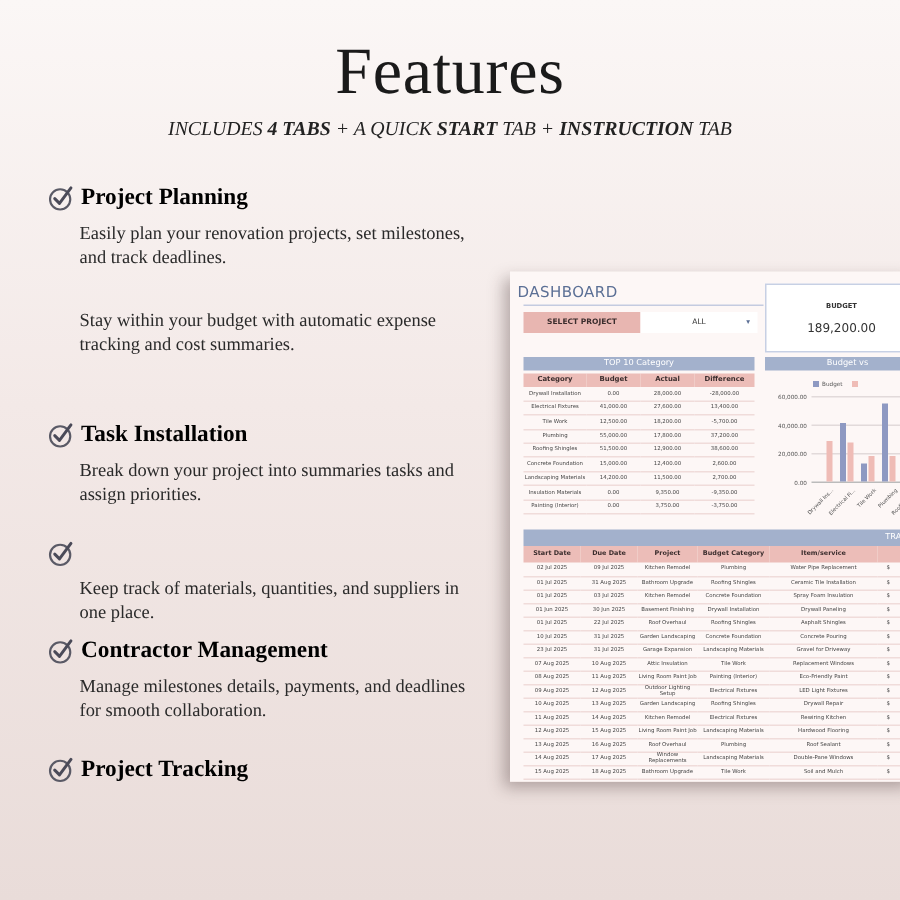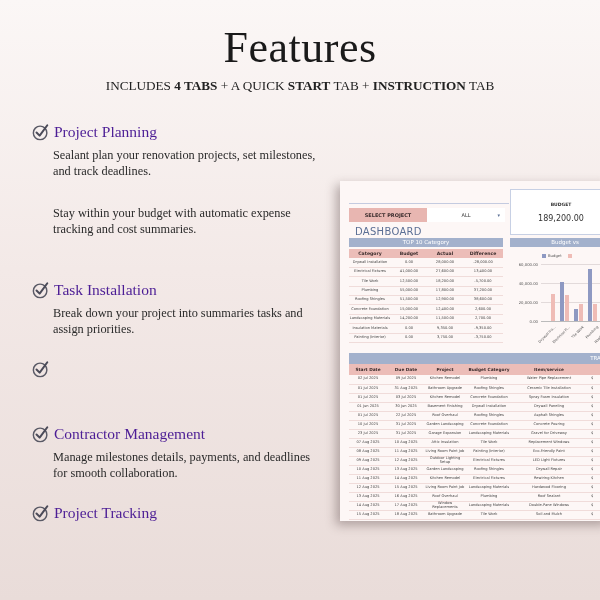--- a/index.html
+++ b/index.html
@@ -9,45 +9,45 @@
     background: linear-gradient(180deg, #fbf7f6 0%, #f3e9e7 45%, #e9dcd9 100%);
     font-family: "Liberation Serif", "DejaVu Serif", serif;
     color: #1a1a1a;
   }
   .title {
     position: absolute; left: 0; top: 22px; width: 600px;
     text-align: center; font-size: 44px; font-weight: normal; letter-spacing: 0.5px;
   }
   .subtitle {
     position: absolute; left: 0; top: 78px; width: 600px;
-    text-align: center; font-size: 13.2px; color: #222;
+    text-align: center; font-size: 13.2px; color: #222; font-style: italic;
   }
   .subtitle b { font-weight: bold; }
 
   .features { position: absolute; left: 0; top: 0; }
   .feature { position: absolute; left: 32px; width: 290px; }
   .feature .head { display: flex; align-items: center; height: 20px; }
   .feature .check { width: 18px; height: 18px; margin-right: 4px; flex: none; }
-  .feature .fname { font-size: 15.5px; font-weight: normal; color: #4c1d95; white-space: nowrap; }
+  .feature .fname { font-size: 15.5px; font-weight: bold; color: #000000; white-space: nowrap; }
   .feature .desc {
     margin-left: 21px; margin-top: 5px; font-size: 12.3px; line-height: 16px; color: #2a2a2a;
   }
 
   
   .dash-shadow {
     position: absolute; left: 340px; top: 181px; width: 270px; height: 340px;
     box-shadow: -4px 4px 10px rgba(60,40,40,0.35);
   }
   .dash {
     position: absolute; left: 340px; top: 181px; width: 270px; height: 340px;
     background: #fdf7f6; overflow: hidden;
     font-family: "DejaVu Sans", "Liberation Sans", sans-serif; color: #444;
   }
   .dash-title {
-    position: absolute; left: 15px; top: 9px; font-size: 10px; color: #5b6f95; letter-spacing: 0.3px; margin-top: 36px;
+    position: absolute; left: 5px; top: 9px; font-size: 10px; color: #5b6f95; letter-spacing: 0.3px;
   }
   .dash-title-line {
     position: absolute; left: 9px; top: 22px; width: 160px; height: 1px; background: #c4cbe0;
   }
   .select-label {
     position: absolute; left: 9px; top: 27px; width: 78px; height: 14px;
     background: #e8b6b1; font-size: 5px; font-weight: bold; text-align: center; line-height: 14px; color: #3b2d2d;
   }
   .select-value {
     position: absolute; left: 87px; top: 27px; width: 78px; height: 14px;
@@ -106,21 +106,21 @@
 
 <div class="features">
   <div class="feature" style="top:122px">
     <div class="head">
       <svg class="check" viewBox="0 0 20 20">
           <circle cx="9" cy="11" r="7.5" fill="none" stroke="#5a5a66" stroke-width="1.6"></circle>
           <path d="M5 10.5 L8.5 14 L17 2.5" fill="none" stroke="#4a4a58" stroke-width="2.2" stroke-linecap="round" stroke-linejoin="round"></path>
         </svg>
       <span class="fname">Project Planning</span>
     </div>
-    <div class="desc">Sealant plan your renovation projects, set milestones, and track deadlines.</div>
+    <div class="desc">Easily plan your renovation projects, set milestones, and track deadlines.</div>
   </div>
   <div class="feature" style="top:200px">
     <div class="desc">Stay within your budget with automatic expense tracking and cost summaries.</div>
   </div>
   <div class="feature" style="top:280px">
     <div class="head">
       <svg class="check" viewBox="0 0 20 20">
           <circle cx="9" cy="11" r="7.5" fill="none" stroke="#5a5a66" stroke-width="1.6"></circle>
           <path d="M5 10.5 L8.5 14 L17 2.5" fill="none" stroke="#4a4a58" stroke-width="2.2" stroke-linecap="round" stroke-linejoin="round"></path>
         </svg>
@@ -128,20 +128,21 @@
     </div>
     <div class="desc">Break down your project into summaries tasks and assign priorities.</div>
   </div>
   <div class="feature" style="top:359px">
     <div class="head">
       <svg class="check" viewBox="0 0 20 20">
           <circle cx="9" cy="11" r="7.5" fill="none" stroke="#5a5a66" stroke-width="1.6"></circle>
           <path d="M5 10.5 L8.5 14 L17 2.5" fill="none" stroke="#4a4a58" stroke-width="2.2" stroke-linecap="round" stroke-linejoin="round"></path>
         </svg>
     </div>
+    <div class="desc">Keep track of materials, quantities, and suppliers in one place.</div>
   </div>
   <div class="feature" style="top:424px">
     <div class="head">
       <svg class="check" viewBox="0 0 20 20">
           <circle cx="9" cy="11" r="7.5" fill="none" stroke="#5a5a66" stroke-width="1.6"></circle>
           <path d="M5 10.5 L8.5 14 L17 2.5" fill="none" stroke="#4a4a58" stroke-width="2.2" stroke-linecap="round" stroke-linejoin="round"></path>
         </svg>
       <span class="fname">Contractor Management</span>
     </div>
     <div class="desc">Manage milestones details, payments, and deadlines for smooth collaboration.</div>

